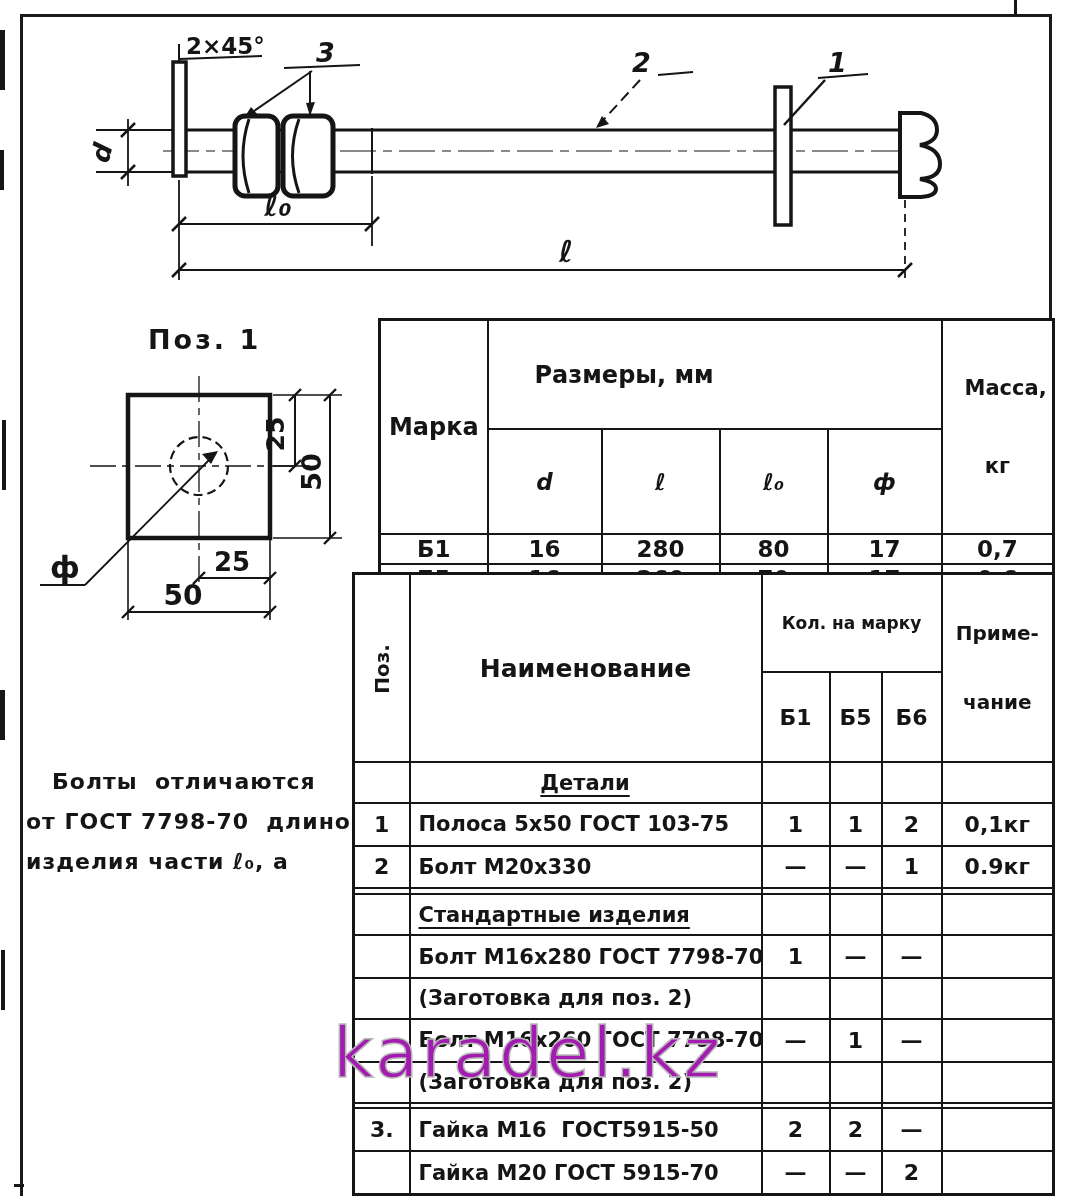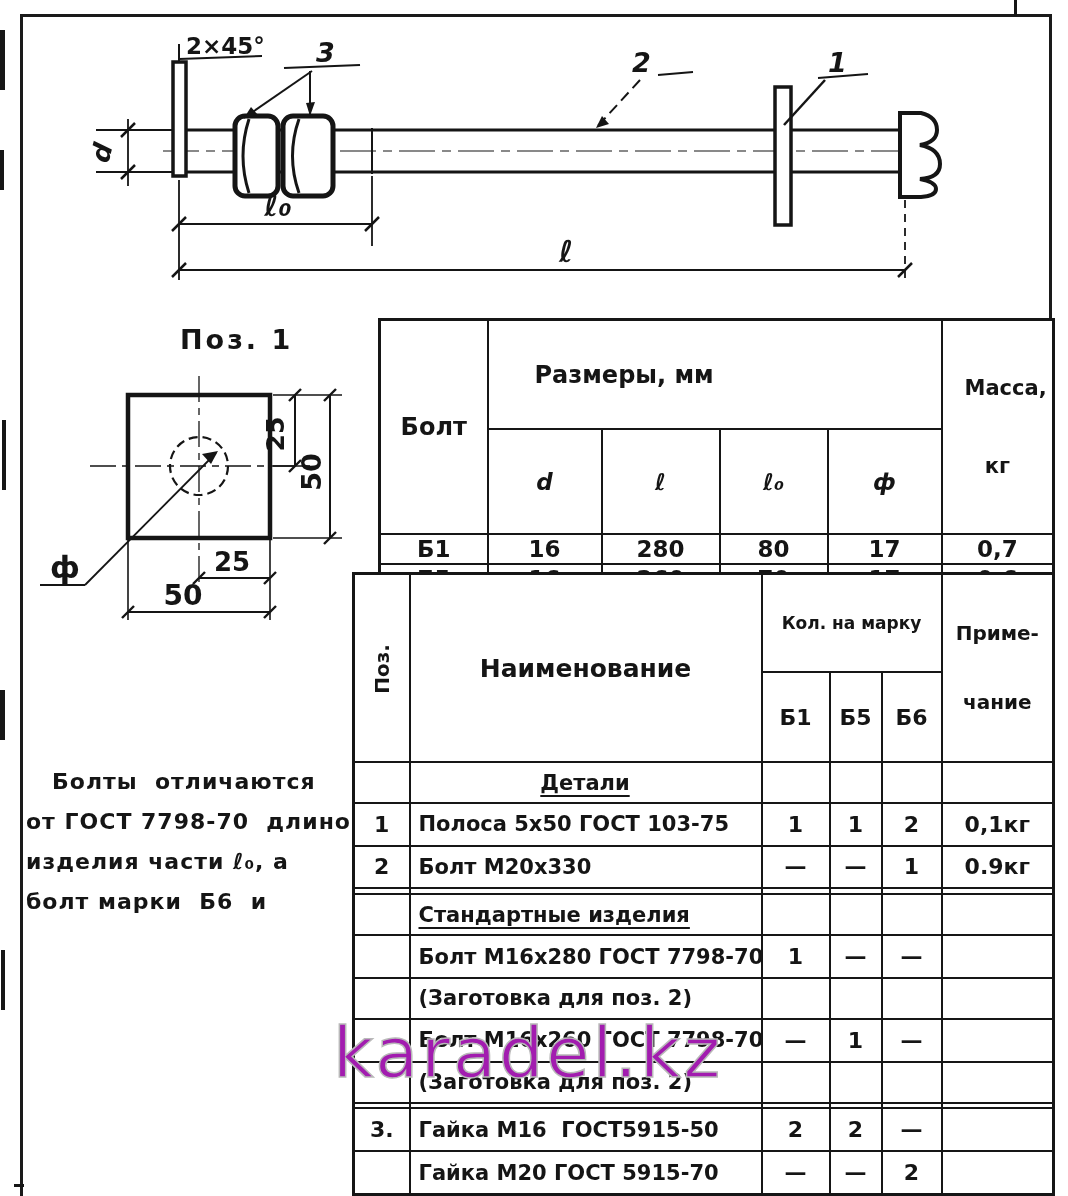--- a/index.html
+++ b/index.html
@@ -13,21 +13,20 @@
   .frame{
     position:absolute;left:20px;top:14px;width:1032px;height:1190px;
     box-sizing:border-box;border:3px solid #1a1a1a;border-bottom:none;
   }
   .artifact{position:absolute;background:#161616;}
   svg text{font-family:"DejaVu Sans",sans-serif;fill:#151515;}
   .dimlabel{font-style:italic;font-weight:bold;}
   .pos-title{
     position:absolute;left:148px;top:324px;font-size:27px;font-weight:bold;
     letter-spacing:3px;
-    margin-left:32px;
   }
   .note{
     position:absolute;left:26px;top:762px;width:330px;
     font-size:22px;font-weight:bold;line-height:40px;letter-spacing:1px;
   }
   .note div{white-space:pre;}
   .note .indent{padding-left:26px;}
   
   table{border-collapse:collapse;position:absolute;table-layout:fixed;background:#fff;}
   td{border:2px solid #161616;text-align:center;vertical-align:middle;
@@ -205,35 +204,34 @@
   <text transform="rotate(-90 254 62)" x="254" y="62" font-size="25" font-weight="bold" text-anchor="middle">25</text>
   <text transform="rotate(-90 291 100)" x="291" y="100" font-size="27" font-weight="bold" text-anchor="middle">50</text>
   <text x="202" y="199" font-size="26" font-weight="bold" text-anchor="middle">25</text>
   <text x="153" y="233" font-size="28" font-weight="bold" text-anchor="middle">50</text>
 </svg>
 
 <div class="note">
   <div class="indent">Болты  отличаются</div>
   <div>от ГОСТ 7798-70  длиной</div>
   <div>изделия части ℓ₀, а</div>
-  <div>болт марки  Б6  и</div>
 </div>
 
 <table class="t1">
   <colgroup>
     <col style="width:108px">
       <col style="width:114px">
       <col style="width:118px">
     <col style="width:108px">
       <col style="width:114px">
       <col style="width:112px">
   </colgroup>
   <tbody>
       <tr style="height:42px">
-    <td rowspan="2" class="hdr">Болт</td>
+    <td rowspan="2" class="hdr">Марка</td>
     <td colspan="4" class="hdr razmery">Размеры, мм</td>
     <td rowspan="2" class="massa">
       <div class="l1">Масса,</div>
       <div>кг</div>
     </td>
   </tr>
   <tr style="height:40px">
     <td class="dimlabel">d</td>
     <td class="dimlabel dashv">ℓ</td>
     <td class="dimlabel dashv">ℓ₀</td>

